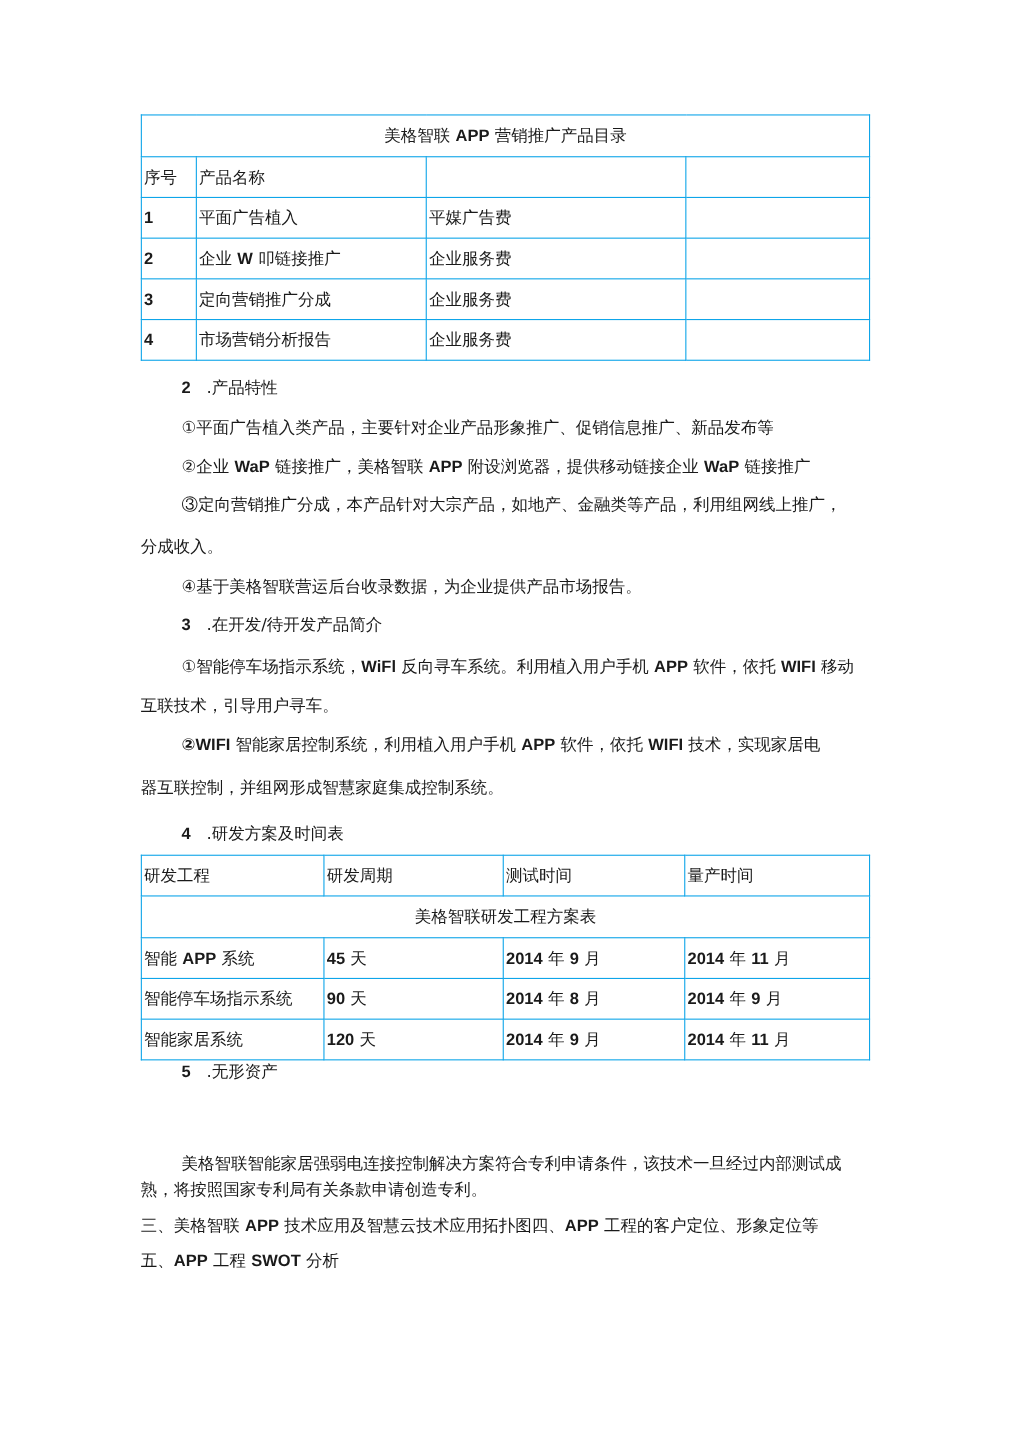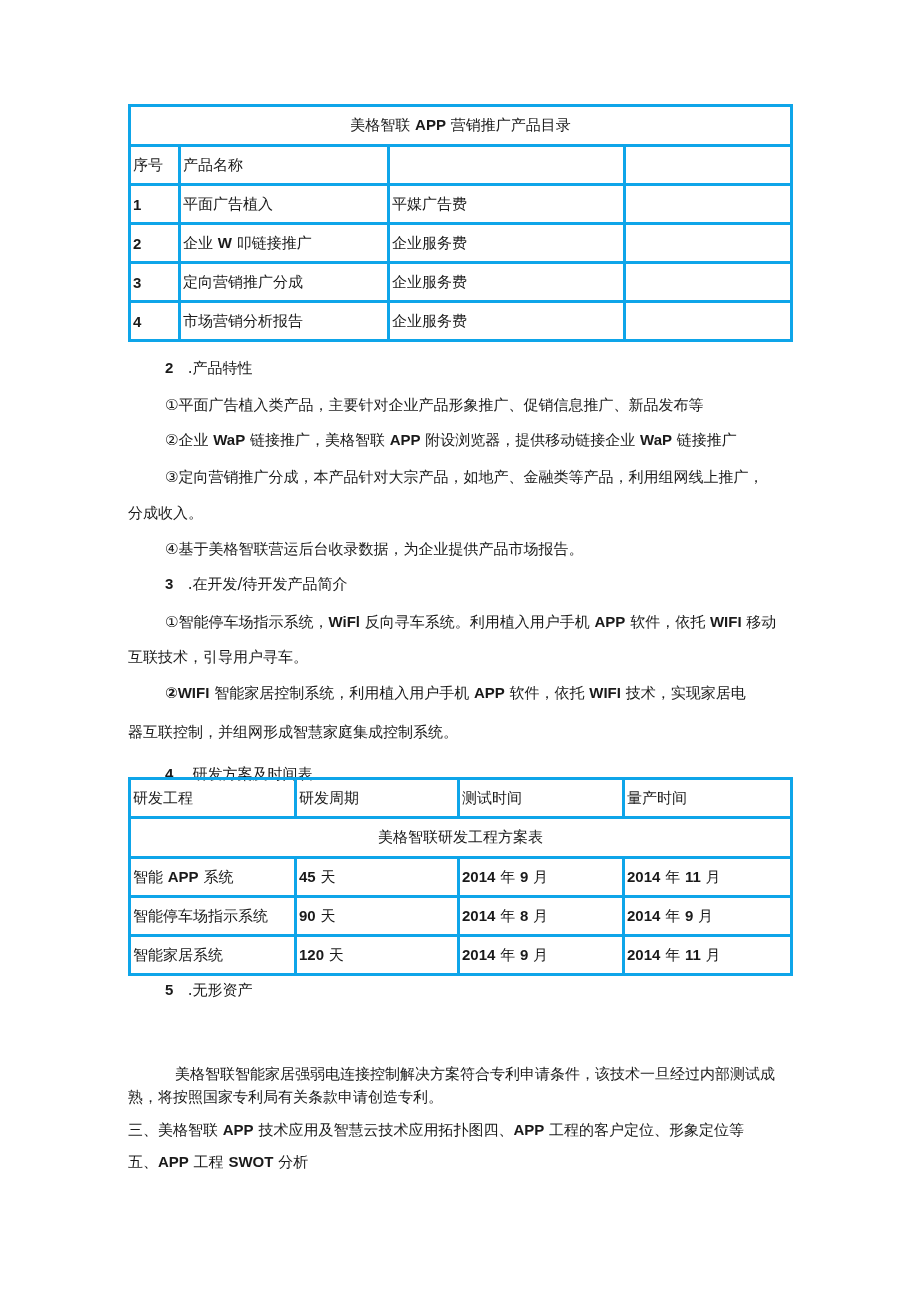--- a/index.html
+++ b/index.html
@@ -1,24 +1,24 @@
 <!DOCTYPE html>
 <html><head>
 <meta charset="utf-8">
 <style>
   html, body { margin: 0; padding: 0; background: #ffffff; }
   body { width: 920px; height: 1301px; position: relative; overflow: hidden;
          font-family: "DejaVu Sans", "Liberation Sans", sans-serif; color: #1a1a1a; }
   .b { font-weight: bold; font-family: "Liberation Sans", "DejaVu Sans", sans-serif; }
   table.grid { position: absolute; left: 128px; border-collapse: collapse; table-layout: fixed; width: 662px; }
-  table.grid td { border: 3px solid #0ea5e9; padding: 0 2px; height: 36px; font-size: 15px; vertical-align: middle; white-space: nowrap; overflow: hidden; }
+  table.grid td { border: 1px solid #0ea5e9; padding: 0 2px; height: 36px; font-size: 15px; vertical-align: middle; white-space: nowrap; overflow: hidden; }
   table.grid td.title { text-align: center; height: 37px; }
   #t1 { top: 104px; }
   #t2 { top: 777px; }
-  .line { position: absolute; font-size: 15px; white-space: nowrap; line-height: 20px; margin-top: 16px; }
+  .line { position: absolute; font-size: 15px; white-space: nowrap; line-height: 20px; }
   .num { font-weight: bold; font-family: "Liberation Sans", sans-serif; }
 </style>
 </head>
 <body>
 
 <table class="grid" id="t1">
   <colgroup>
       <col style="width:50px">
       <col style="width:209px">
       <col style="width:236px">
@@ -63,21 +63,21 @@
 </tbody>
   </table>
 
 <div class="line" style="left:165px; top:342px;">
   <span class="num">2</span>&nbsp;&nbsp;&nbsp;<span>.产品特性</span>
 </div>
 <div class="line" style="left:165px; top:379px;">①平面广告植入类产品，主要针对企业产品形象推广、促销信息推广、新品发布等</div>
 <div class="line" style="left:165px; top:414px;">
   <span>②企业 </span><span class="b">WaP</span><span> 链接推广，美格智联 </span><span class="b">APP</span><span> 附设浏览器，提供移动链接企业 </span><span class="b">WaP</span><span> 链接推广</span>
 </div>
-<div class="line" style="left:165px; top:451px;">③定向营销推广分成，本产品针对大宗产品，如地产、金融类等产品，利用组网线上推广，</div>
+<div class="line" style="left:165px; top:451px;font-family:Liberation Mono, monospace;">③定向营销推广分成，本产品针对大宗产品，如地产、金融类等产品，利用组网线上推广，</div>
 <div class="line" style="left:128px; top:487px;">分成收入。</div>
 <div class="line" style="left:165px; top:523px;">④基于美格智联营运后台收录数据，为企业提供产品市场报告。</div>
 
 <div class="line" style="left:165px; top:558px;">
   <span class="num">3</span>&nbsp;&nbsp;&nbsp;<span>.在开发/待开发产品简介</span>
 </div>
 <div class="line" style="left:165px; top:596px;">
   <span>①智能停车场指示系统，</span><span class="b">WiFl</span><span> 反向寻车系统。利用植入用户手机 </span><span class="b">APP</span><span> 软件，依托 </span><span class="b">WIFI</span><span> 移动</span>
 </div>
 <div class="line" style="left:128px; top:631px;">互联技术，引导用户寻车。</div>
@@ -124,21 +124,21 @@
     <td><span class="b">120</span><span> 天</span></td>
     <td><span class="b">2014</span><span> 年 </span><span class="b">9</span><span> 月</span></td>
     <td><span class="b">2014</span><span> 年 </span><span class="b">11</span><span> 月</span></td>
   </tr>
 </tbody>
   </table>
 
 <div class="line" style="left:165px; top:964px;">
   <span class="num">5</span>&nbsp;&nbsp;&nbsp;<span>.无形资产</span>
 </div>
-<div class="line" style="left:175px; top:1048px;">美格智联智能家居强弱电连接控制解决方案符合专利申请条件，该技术一旦经过内部测试成</div>
+<div class="line" style="left:165px; top:1048px;">美格智联智能家居强弱电连接控制解决方案符合专利申请条件，该技术一旦经过内部测试成</div>
 <div class="line" style="left:128px; top:1071px;">熟，将按照国家专利局有关条款申请创造专利。</div>
 
 <div class="line" style="left:128px; top:1104px;">
   <span>三、美格智联 </span><span class="b">APP</span><span> 技术应用及智慧云技术应用拓扑图四、</span><span class="b">APP</span><span> 工程的客户定位、形象定位等</span>
 </div>
 <div class="line" style="left:128px; top:1136px;">
   <span>五、</span><span class="b">APP</span><span> 工程 </span><span class="b">SWOT</span><span> 分析</span>
 </div>
 
 </body></html>

